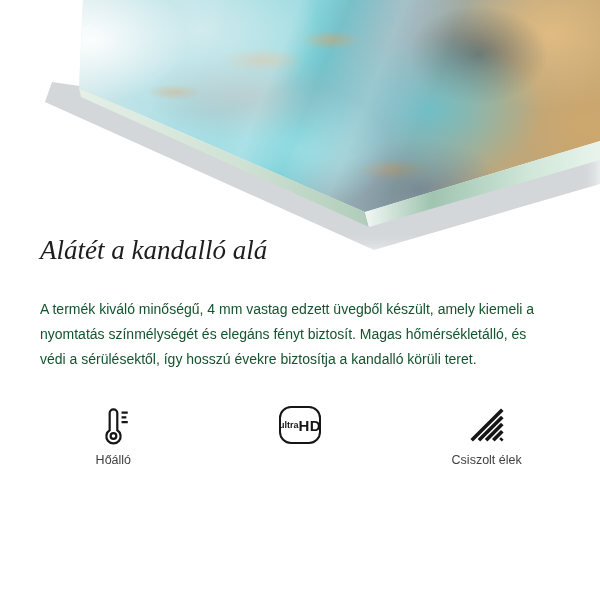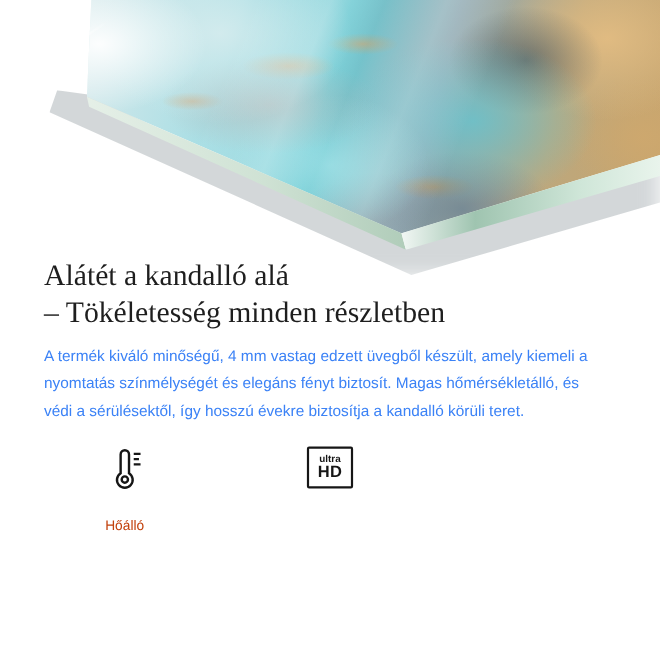--- a/index.html
+++ b/index.html
@@ -64,59 +64,58 @@
     background:linear-gradient(90deg,rgba(255,255,255,0) 0%,#fff 44%,#fff 56%,rgba(255,255,255,0) 100%);
   }
 
   
   .headline{
     position:absolute;left:40px;top:233px;
     font-family:"Liberation Serif", serif;
     font-size:27px;line-height:34px;color:#1e1e1e;font-weight:400;
   }
   .description{
-    position:absolute;left:40px;top:311px;width:506px;
-    font-size:14px;line-height:25px;color:#3b82f6;
+    position:absolute;left:40px;top:297px;width:506px;
+    font-size:14px;line-height:25px;color:#14532d;
   }
 
   
   .features{
     position:absolute;left:20px;top:403px;width:560px;
     display:grid;grid-template-columns:1fr 1fr 1fr;row-gap:22px;
   }
   .feature{display:flex;flex-direction:column;align-items:center;}
   .icon-box{height:44px;display:flex;align-items:center;justify-content:center;}
-  .feature-label{margin-top:24px;font-size:12.5px;color:#c2410c;text-align:center;}
+  .feature-label{margin-top:6px;font-size:12.5px;color:#404040;text-align:center;}
 
   .uhd-box{
-    width:38px;height:34px;border:2.5px solid #161616;border-radius:2px;
-    display:flex;flex-direction:column;align-items:center;justify-content:center;color:#161616;
+    width:38px;height:34px;border:2.5px solid #161616;border-radius:12px;
+    display:flex;flex-direction:row;align-items:center;justify-content:center;color:#161616;
   }
   .uhd-top{font-size:9px;font-weight:700;line-height:1;}
   .uhd-bottom{font-size:15px;font-weight:800;line-height:1;margin-top:0;letter-spacing:0.3px;}
   svg{display:block;}
 </style>
 </head>
 <body>
 
 <div class="hero">
   <div class="panel-shadow"></div>
   <div class="panel-face"></div>
   <div class="panel-edge-left"></div>
   <div class="panel-edge-right"></div>
   <div class="sparkle">
     <i class="ray-a"></i>
       <i class="ray-b"></i>
       <i class="glow"></i>
   </div>
 </div>
 
-<h1 class="headline" style="margin:0;font-weight:400;">
+<h1 class="headline" style="margin:0;font-weight:400;font-style:italic;">
   <span>Alátét a kandalló alá</span><br>
-  <span>– Tökéletesség minden részletben</span>
 </h1>
 
 <p class="description" style="margin:0;">A termék kiváló minőségű, 4 mm vastag edzett üvegből készült, amely kiemeli a nyomtatás színmélységét és elegáns fényt biztosít. Magas hőmérsékletálló, és védi a sérülésektől, így hosszú évekre biztosítja a kandalló körüli teret.</p>
 
 <div class="features">
 
   <div class="feature">
     <div class="icon-box">
       <svg width="40" height="40" viewBox="0 0 40 42" fill="none" stroke="#161616" stroke-width="2.3">
         <path d="M16.5 26.5 V8.5 a4 4 0 0 1 8 0 V26.5 a7.5 7.5 0 1 1 -8 0 Z"></path>
@@ -131,15 +130,27 @@
     <div class="icon-box">
       <div class="uhd-box">
         <span class="uhd-top">ultra</span>
         <span class="uhd-bottom">HD</span>
       </div>
     </div>
   </div>
 
 
 
+  <div class="feature">
+    <div class="icon-box">
+      <svg width="36" height="36" viewBox="0 0 40 40" stroke="#161616" stroke-width="4">
+        <line x1="3" y1="37" x2="37" y2="3"></line>
+        <line x1="11" y1="37" x2="37" y2="11"></line>
+        <line x1="19" y1="37" x2="37" y2="19"></line>
+        <line x1="27" y1="37" x2="37" y2="27"></line>
+        <line x1="35" y1="37" x2="37" y2="35"></line>
+      </svg>
+    </div>
+    <div class="feature-label">Csiszolt élek</div>
+  </div>
 
 
 </div>
 
 </body></html>

